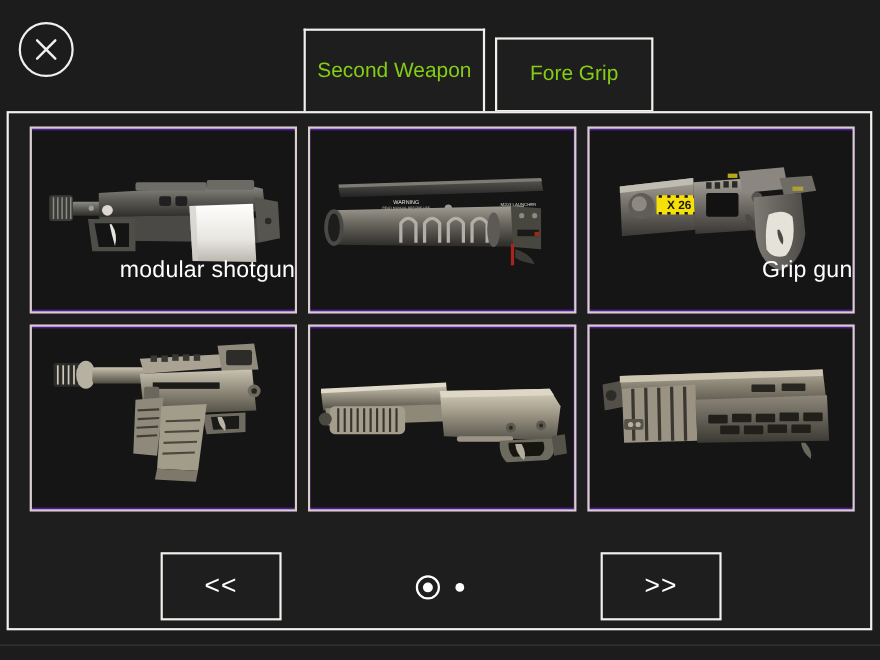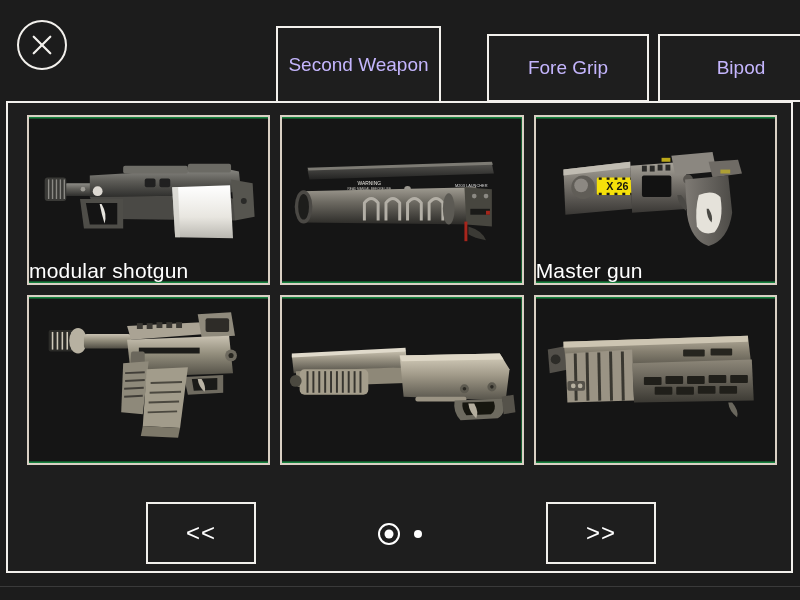--- a/index.html
+++ b/index.html
@@ -39,43 +39,42 @@
     top: 26px;
     width: 516px;
     height: 76px;
     display: flex;
     align-items: flex-end;
   }
   .tab {
     flex: 0 0 auto;
     position: relative;
     background: #1e1e1e;
-    color: #c4b5fd;
+    color: #84cc16;
     display: flex;
     align-items: center;
     justify-content: center;
     text-align: center;
     line-height: 1.15;
     font-size: 19px;
     cursor: pointer;
     padding: 4px 8px;
   }
   .tab-second {
     width: 165px;
     height: 76px;
     border: 2px solid #f2f0ec;
     border-bottom: none;
     margin-right: 9px;
   }
   .tab-fore {
-    width: 162px;
+    width: 144px;
     height: 68px;
     border: 2px solid #f2f0ec;
     margin-right: 9px;
-    margin-left: 37px;
   }
   .tab-bipod {
     width: 166px;
     height: 68px;
     border: 2px solid #f2f0ec;
   }
 
   
   .panel {
     position: absolute;
@@ -95,37 +94,37 @@
     width: 750px;
     display: grid;
     grid-template-columns: repeat(3, 1fr);
     grid-template-rows: repeat(2, 170px);
     gap: 10px;
   }
 
   .card {
     position: relative;
     border: 2px solid #d9d0c4;
-    background: #15803d;
+    background: #4c1d95;
     overflow: hidden;
     cursor: pointer;
   }
 
   .card-art {
     position: absolute;
     inset: 0;
   }
   .card-art svg { width: 100%; height: 100%; display: block; }
 
   .card-label {
     position: absolute;
     left: 0;
     right: 0;
-    bottom: 0;
-    text-align: left;
+    bottom: 25px;
+    text-align: right;
     font-size: 21px;
     color: #ffffff;
     letter-spacing: 0.2px;
     pointer-events: none;
   }
 
   
   .nav {
     position: absolute;
     left: 6px;
@@ -204,23 +203,20 @@
   </svg>
 </button>
 
 <div class="tabbar">
   <div class="tab tab-second">
     <span>Second Weapon</span>
   </div>
   <div class="tab tab-fore">
     <span>Fore Grip</span>
   </div>
-  <div class="tab tab-bipod">
-    <span>Bipod</span>
-  </div>
 </div>
 
 <div class="panel">
 
   <div class="grid">
 
     <div class="card">
       <div class="card-art">
         <svg viewBox="0 0 244 166" preserveAspectRatio="xMidYMid meet">
           <defs>
@@ -380,21 +376,21 @@
 
           <path d="M166 78 q14 -6 22 2 q4 24 -6 36 q-12 4 -18 -6 q-2 -18 2 -32 Z" fill="#e5e2da"></path>
           <path d="M176 92 q5 8 3 14 q-5 -5 -5 -14 Z" fill="#4a4944"></path>
 
           <path d="M148 78 q7 8 5 16 q-8 -6 -9 -16 Z" fill="#4b4945"></path>
 
           <rect x="128" y="40" width="9" height="4" fill="#d8c21a" opacity="0.85"></rect>
           <rect x="188" y="52" width="10" height="4" fill="#c8b520" opacity="0.7"></rect>
         </svg>
       </div>
-      <div class="card-label">Master gun</div>
+      <div class="card-label">Grip gun</div>
     </div>
 
     <div class="card">
       <div class="card-art">
         <svg viewBox="0 0 244 166" preserveAspectRatio="xMidYMid meet">
           <defs>
             <linearGradient id="g4b" x1="0" y1="0" x2="0" y2="1">
               <stop offset="0" stop-color="#c9c2b2"></stop>
               <stop offset="0.42" stop-color="#95907f"></stop>
               <stop offset="1" stop-color="#4f4c43"></stop>

